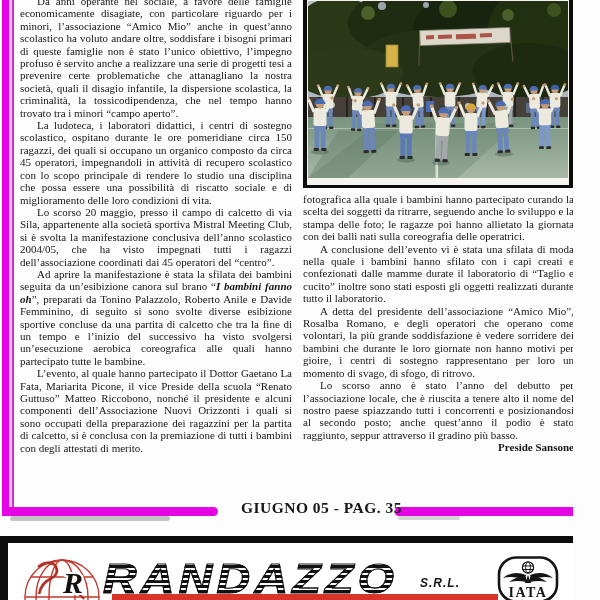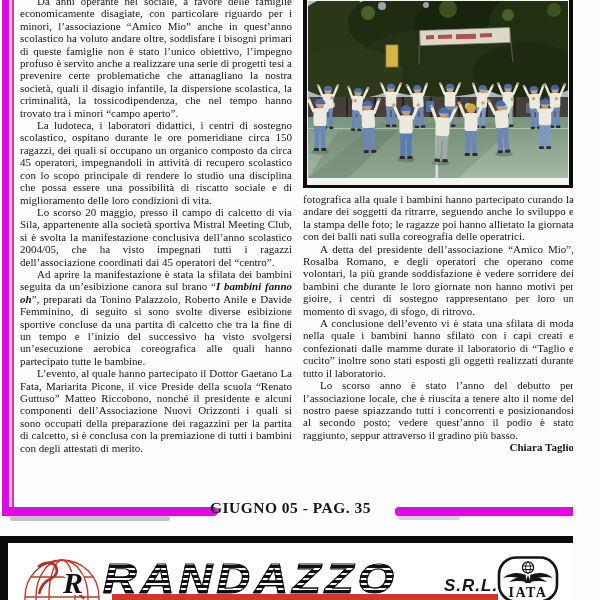--- a/index.html
+++ b/index.html
@@ -21,36 +21,36 @@
   .col .it{font-style:italic;}
   .byline{text-align:right;font-weight:bold;margin-top:1px;}
 
   
   .photo-frame{position:absolute;left:303px;top:-2px;width:270px;height:190px;
                background:#0d0d0d;padding:0;box-sizing:border-box;}
   .photo-mat{position:absolute;left:4px;top:2px;right:4px;bottom:3px;background:#f6f4ef;}
   .photo-mat svg{position:absolute;left:1px;top:1px;}
 
   
-  .footer-label{position:absolute;left:202px;top:499px;width:177px;text-align:center;
+  .footer-label{position:absolute;left:233px;top:499px;width:177px;text-align:center;
                 font-weight:bold;font-size:15.5px;letter-spacing:.5px;}
 
   
   .ad{position:absolute;left:0;top:536px;width:600px;height:64px;background:#0c0c0c;}
   .ad-inner{position:absolute;left:8px;top:7px;width:584px;height:57px;background:#ffffff;overflow:hidden;}
   .ad-globe{position:absolute;left:12px;top:12px;}
   .ad-word{position:absolute;left:95px;top:12px;height:46px;
            font-family:"Liberation Sans",sans-serif;font-style:italic;font-weight:bold;
            font-size:43px;line-height:46px;letter-spacing:4px;white-space:nowrap;
            transform:scaleX(1.08);transform-origin:left center;
            background:repeating-linear-gradient(180deg,#111 0px,#111 3px,#fff 3px,#fff 5px);
            -webkit-background-clip:text;background-clip:text;color:transparent;
            -webkit-text-stroke:1.1px #111;}
-  .ad-srl{position:absolute;left:436px;top:33px;font-family:"Liberation Sans",sans-serif;
-          font-style:italic;font-weight:bold;font-size:17px;letter-spacing:1px;color:#151515;}
+  .ad-srl{position:absolute;left:412px;top:33px;font-family:"Liberation Sans",sans-serif;
+          font-style:italic;font-weight:bold;font-size:12px;letter-spacing:1px;color:#151515;}
   .ad-redbar{position:absolute;left:104px;top:51px;width:386px;height:13px;background:#d8352a;}
   .ad-iata{position:absolute;left:489px;top:13px;}
 </style>
 </head>
 <body>
 
 <div id="page">
 
   <div>
     <div class="mbar" style="left:2px;top:0;width:7px;height:516px;"></div>
@@ -171,25 +171,25 @@
           <use href="#kidshape" transform="translate(133,161) scale(1.04) rotate(3)" style="--p:#a3a8ad"></use>
           <use href="#kidshape" transform="translate(163,155) scale(1)" style="--c:#d9a93c"></use>
           <use href="#kidshape" transform="translate(196,152) scale(1) rotate(-4)"></use>
           <use href="#kidshape" transform="translate(237,148) scale(0.95)" style="--p:#7d99c9"></use>
         </g>
       </svg>
     </div>
   </div>
 
   <div class="col" style="left:303px;top:193px;width:271px;">
-    <p class="noindent">fotografica alla quale i bambini hanno partecipato curando la andare dei soggetti da ritrarre, seguendo anche lo sviluppo e la stampa delle foto; le ragazze poi hanno allietato la giornata con dei balli nati sulla coreografia delle operatrici.</p>
+    <p class="noindent">fotografica alla quale i bambini hanno partecipato curando la scelta dei soggetti da ritrarre, seguendo anche lo sviluppo e la stampa delle foto; le ragazze poi hanno allietato la giornata con dei balli nati sulla coreografia delle operatrici.</p>
+    <p>A conclusione dell’evento vi è stata una sfilata di moda nella quale i bambini hanno sfilato con i capi creati e confezionati dalle mamme durate il laboratorio di “Taglio e cucito” inoltre sono stati esposti gli oggetti realizzati durante tutto il laboratorio.</p>
     <p>A detta del presidente dell’associazione “Amico Mio”, Rosalba Romano, e degli operatori che operano come volontari, la più grande soddisfazione è vedere sorridere dei bambini che durante le loro giornate non hanno motivi per gioire, i centri di sostegno rappresentano per loro un momento di svago, di sfogo, di ritrovo.</p>
-    <p>A conclusione dell’evento vi è stata una sfilata di moda nella quale i bambini hanno sfilato con i capi creati e confezionati dalle mamme durate il laboratorio di “Taglio e cucito” inoltre sono stati esposti gli oggetti realizzati durante tutto il laboratorio.</p>
-    <p>Lo scorso anno è stato l’anno del debutto per l’associazione locale, che è riuscita a tenere alto il nome del nostro paese spiazzando tutti i concorrenti e posizionandosi al secondo posto; vedere quest’anno il podio è stato raggiunto, seppur attraverso il gradino più basso.</p>
-    <p class="byline noindent">Chiara Taglio</p>
+    <p>Lo scorso anno è stato l’anno del debutto per l’associazione locale, che è riuscita a tenere alto il nome del nostro paese spiazzando tutti i concorrenti e posizionandosi al secondo posto; anche quest’anno il podio è stato raggiunto, seppur attraverso il gradino più basso.</p>
+    <p class="byline noindent">Preside Sansone</p>
   </div>
 
   <div class="footer-label">GIUGNO  05 - PAG. 35</div>
 
   <div class="ad">
     <div class="ad-inner">
 
       <svg class="ad-globe" width="84" height="46" viewBox="0 0 84 46">
         <g stroke="#c0392b" fill="none" stroke-width="1.4">
           <circle cx="42" cy="42" r="37"></circle>

